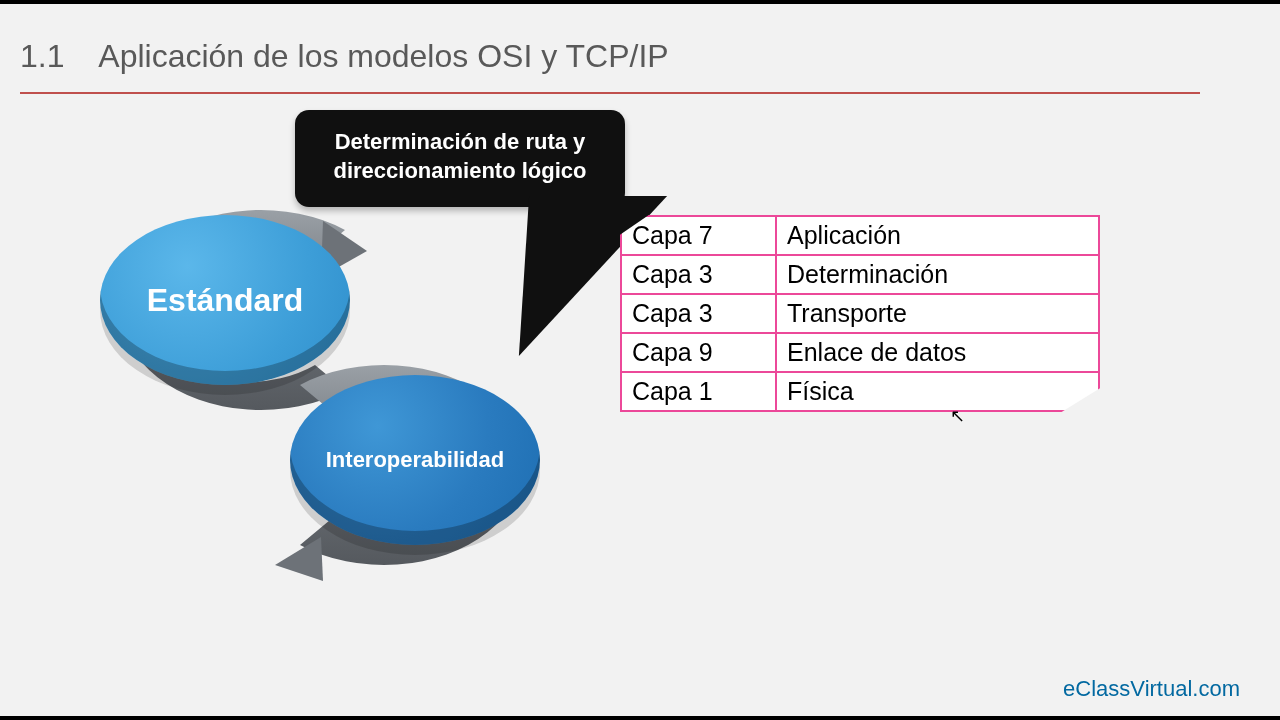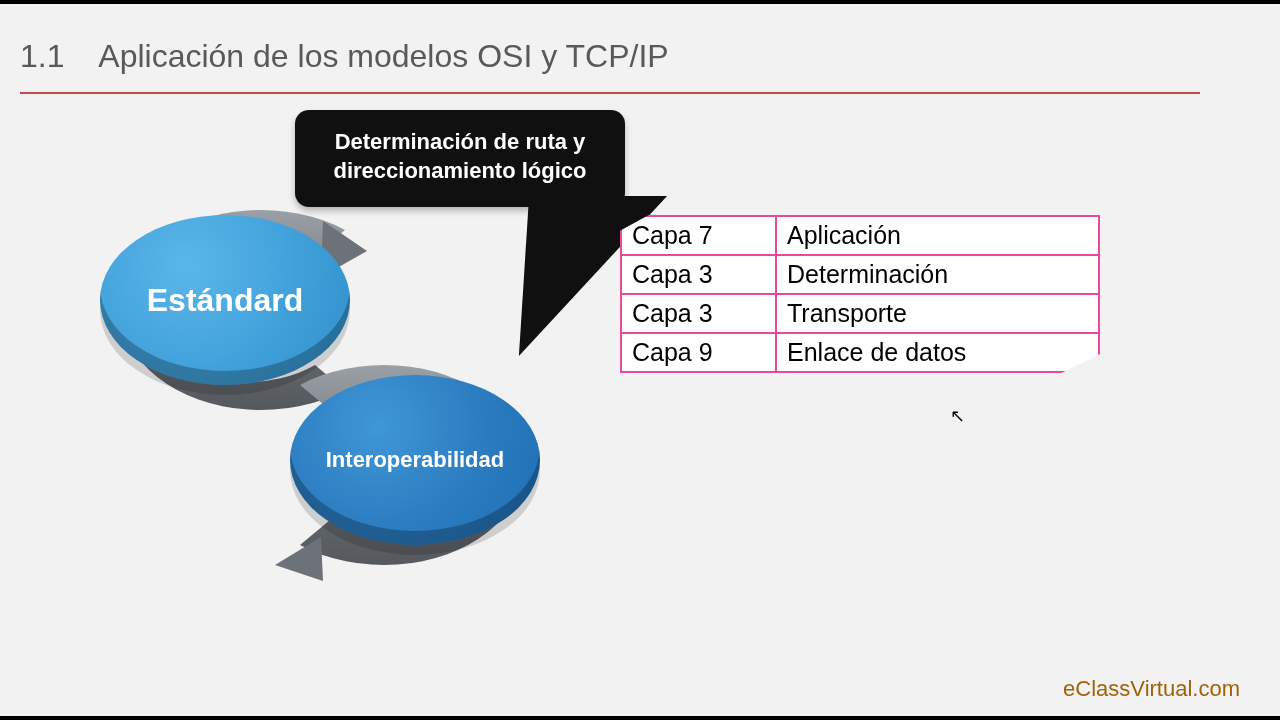--- a/index.html
+++ b/index.html
@@ -110,21 +110,21 @@
   table.osi td:first-child { width: 155px; }
   
   .clip {
     -webkit-clip-path: polygon(6% 0, 100% 0, 100% 88%, 92% 100%, 0 100%, 0 10%);
             clip-path: polygon(6% 0, 100% 0, 100% 88%, 92% 100%, 0 100%, 0 10%);
   }
   
   .attribution {
     position: absolute;
     bottom: 18px; right: 40px;
-    color: #a16207;
+    color: #0369a1;
     font-size: 22px;
   }
   
   .bar { position:absolute; left:0; width:100%; height:4px; background:#000; }
   .bar.top { top:0; } .bar.bot { bottom:0; }
 </style>
 </head>
 <body>
 
 <div class="bar top"></div>
@@ -188,19 +188,23 @@
           <td>Determinación</td>
         </tr>
         <tr>
           <td>Capa 3</td>
           <td>Transporte</td>
         </tr>
         <tr>
           <td>Capa 9</td>
           <td>Enlace de datos</td>
         </tr>
+        <tr>
+          <td>Capa 1</td>
+          <td>Física</td>
+        </tr>
       </tbody>
   </table>
 </div>
 
 <span class="cursor">↖</span>
 
 <div class="attribution">eClassVirtual.com</div>
 
 </body></html>

